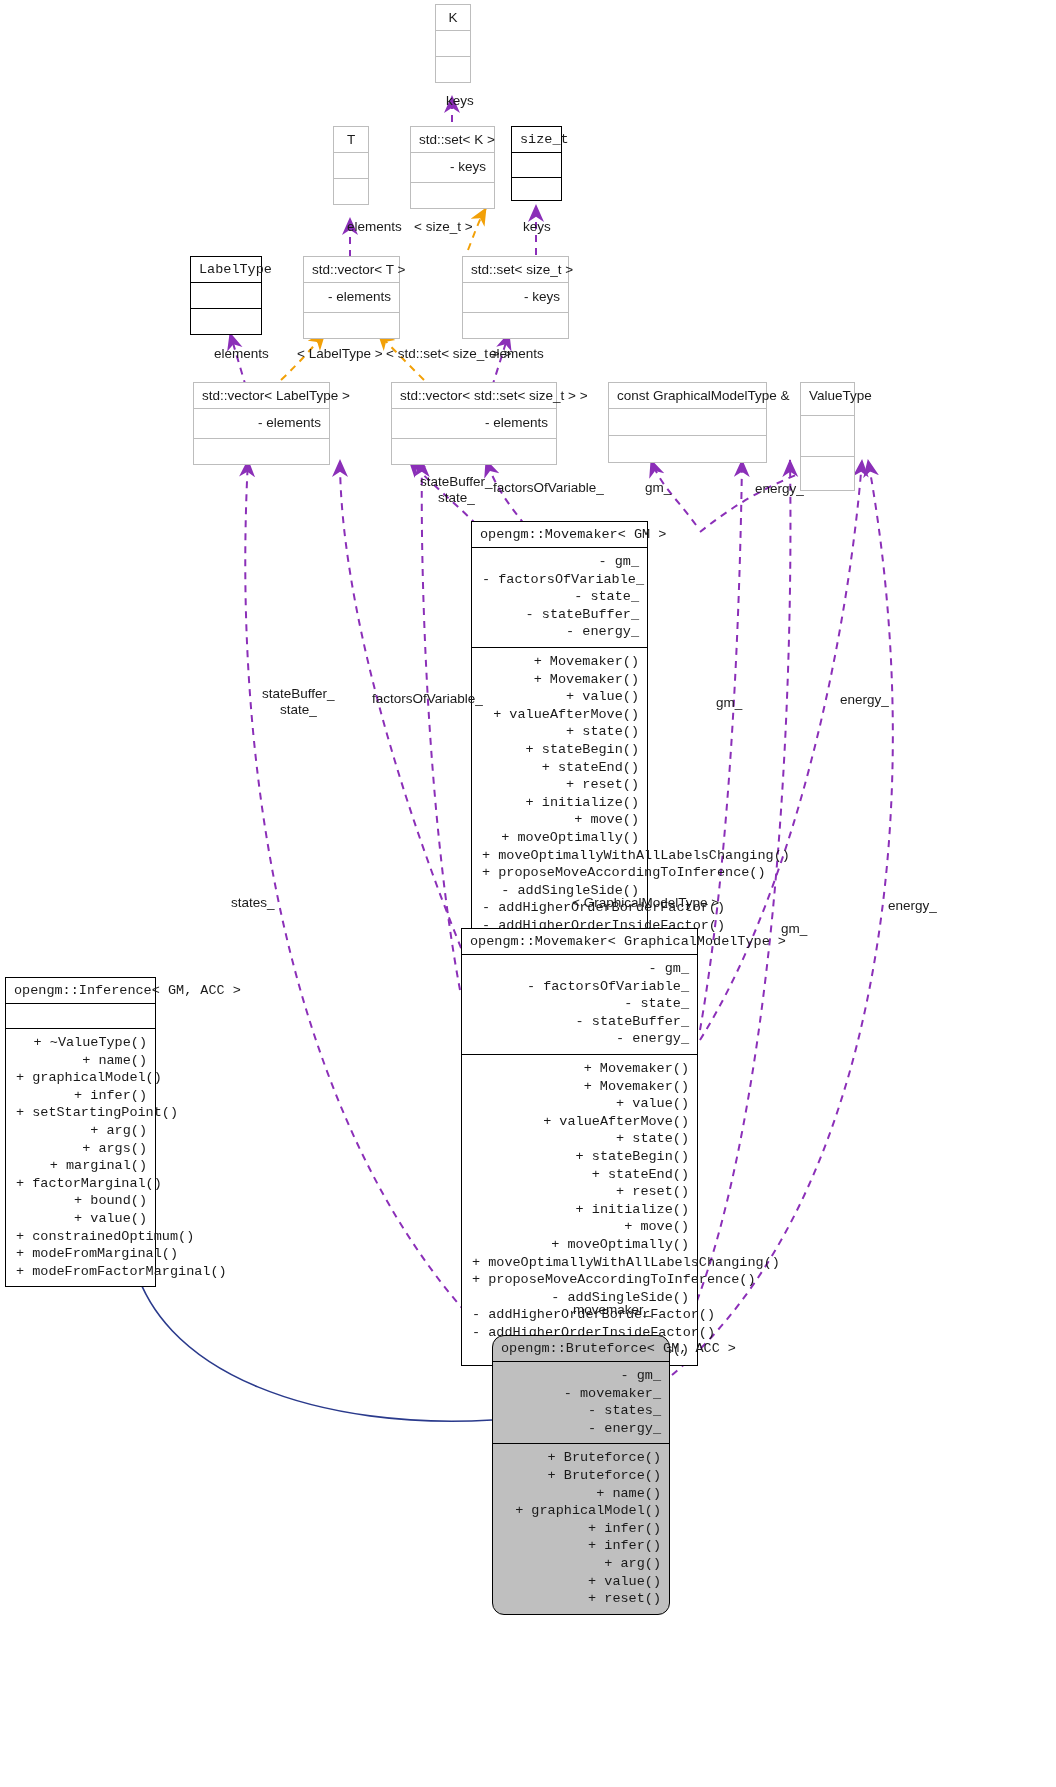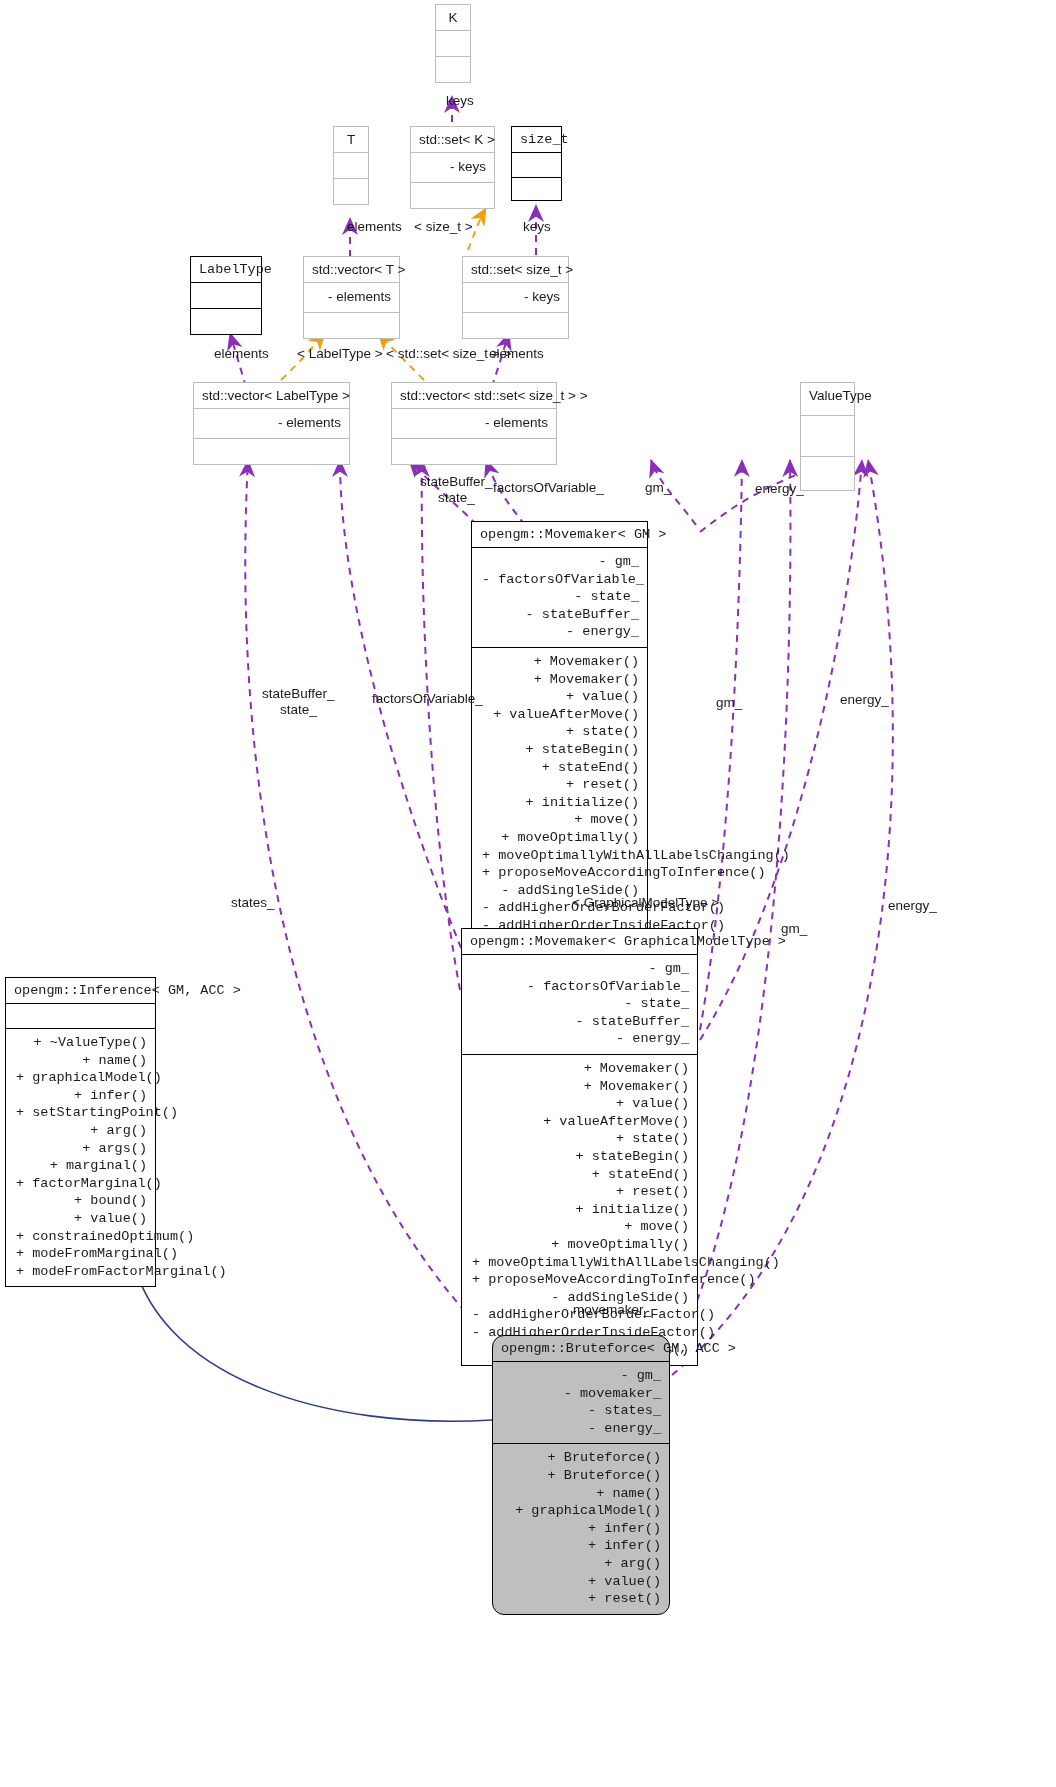--- a/index.html
+++ b/index.html
@@ -189,40 +189,47 @@
   <div class="node" style="left:462px; top:256px; width:107px;">
     <div class="title">std::set&lt; size_t &gt;</div>
     <div class="sep"></div>
     <div class="compartment">
       <div class="row">- keys</div>
     </div>
     <div class="sep"></div>
     <div class="compartment empty" style="height:25px;"></div>
   </div>
 
-  <div class="node" style="left:193px; top:382px; width:157px;">
+  <div class="node" style="left:193px; top:382px; width:137px;">
     <div class="title">std::vector&lt; LabelType &gt;</div>
     <div class="sep"></div>
     <div class="compartment">
       <div class="row">- elements</div>
     </div>
     <div class="sep"></div>
     <div class="compartment empty" style="height:25px;"></div>
   </div>
 
   <div class="node" style="left:391px; top:382px; width:166px;">
     <div class="title">std::vector&lt; std::set&lt; size_t &gt; &gt;</div>
     <div class="sep"></div>
     <div class="compartment">
       <div class="row">- elements</div>
     </div>
     <div class="sep"></div>
     <div class="compartment empty" style="height:25px;"></div>
   </div>
 
+  <div class="node" style="left:608px; top:382px; width:159px;">
+    <div class="title">const GraphicalModelType &amp;</div>
+    <div class="sep"></div>
+    <div class="compartment empty" style="height:26px;"></div>
+    <div class="sep"></div>
+    <div class="compartment empty" style="height:26px;"></div>
+  </div>
 
   <div class="node" style="left:800px; top:382px; width:55px;gap:7px;">
     <div class="title">ValueType</div>
     <div class="sep"></div>
     <div class="compartment empty" style="height:26px;"></div>
     <div class="sep"></div>
     <div class="compartment empty" style="height:26px;"></div>
   </div>
 
   <div class="node solidblack" style="left:471px; top:521px; width:177px;">

